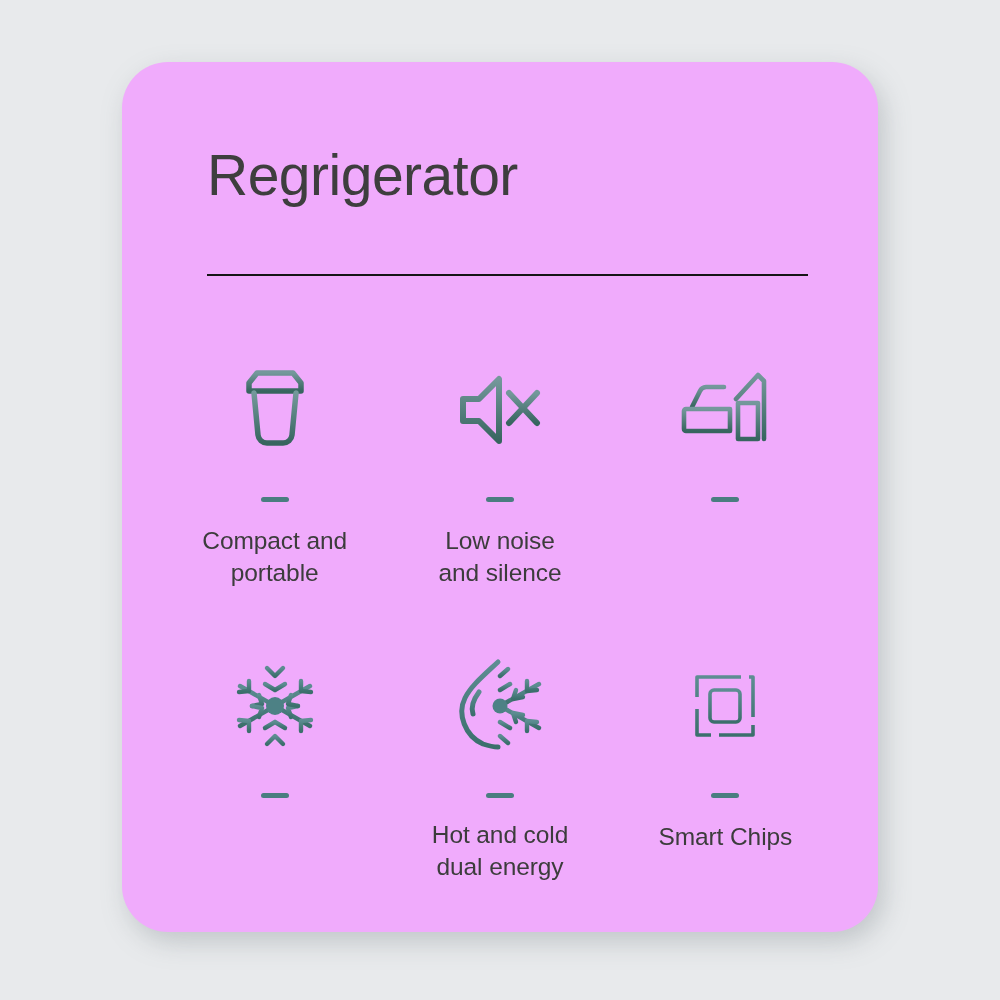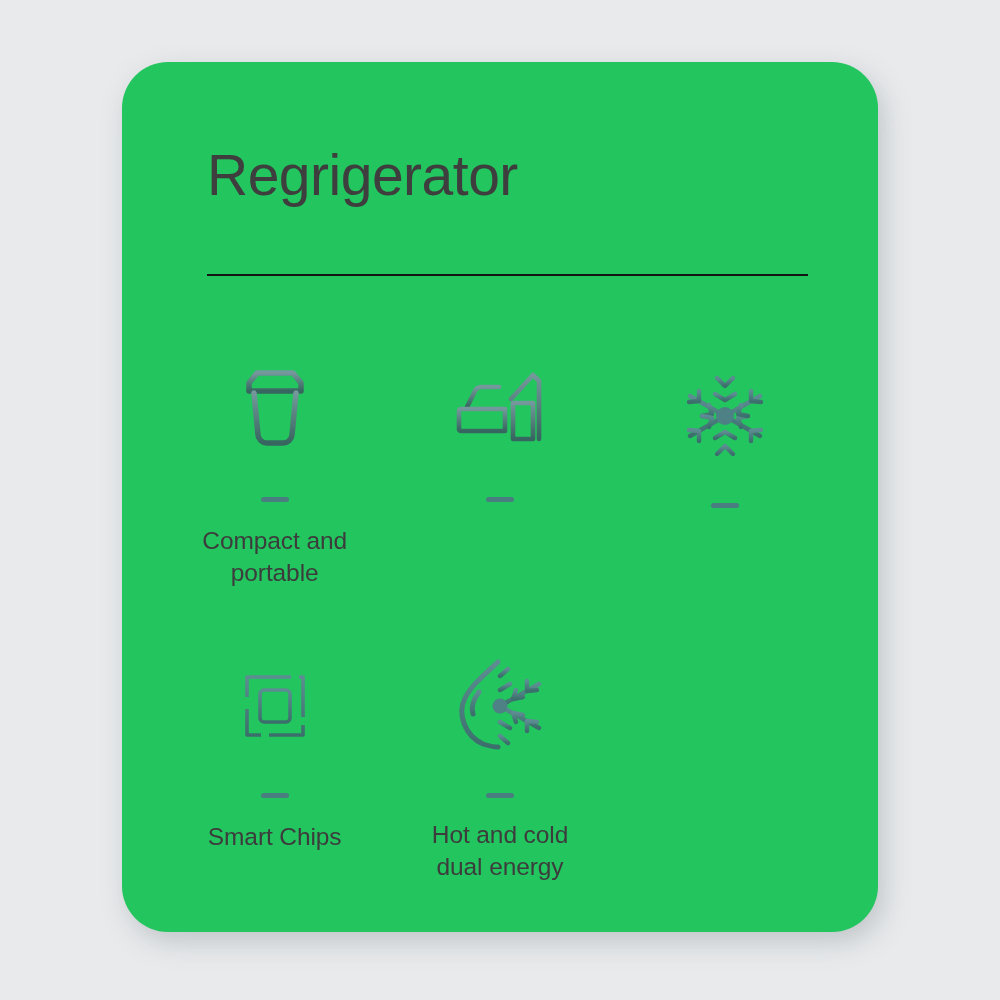--- a/index.html
+++ b/index.html
@@ -17,21 +17,21 @@
     position: relative;
   }
 
   
   #card {
     position: absolute;
     left: 122px;
     top: 62px;
     width: 756px;
     height: 870px;
-    background: #22c55e;
+    background: #f0abfc;
     border-radius: 46px;
     box-shadow: 6px 10px 26px rgba(120,128,136,0.34);
   }
 
   
   #title {
     position: absolute;
     left: 85px;
     top: 85px;
     font-size: 57px;
@@ -129,20 +129,37 @@
           </defs>
           <path d="M13 16 L21 6 H57 L65 16 V24 H13 Z" stroke="url(#g1)" stroke-width="5.5" stroke-linejoin="round" stroke-linecap="round" fill="none"></path>
           <path d="M18 26 L22 68 a9 9 0 0 0 9 8 h16 a9 9 0 0 0 9 -8 L60 26" stroke="url(#g1)" stroke-width="5.5" stroke-linejoin="round" stroke-linecap="round" fill="none"></path>
         </svg>
       </div>
       <div class="feature-dash"></div>
       <div class="feature-label">Compact and
 portable</div>
     </div>
 
+    <div class="feature r1c2">
+      <div class="feature-icon">
+        <svg width="86" height="70" viewBox="0 0 86 70" fill="none">
+          <defs>
+            <linearGradient id="g2" x1="0" y1="0" x2="0" y2="1">
+              <stop offset="0%" stop-color="#74989b"></stop>
+              <stop offset="100%" stop-color="#37655f"></stop>
+            </linearGradient>
+          </defs>
+          <path d="M6 24 H22 L42 4 V66 L22 46 H6 Z" stroke="url(#g2)" stroke-width="6" stroke-linejoin="round" stroke-linecap="round" fill="none"></path>
+          <path d="M52 18 L80 48 M80 18 L52 48" stroke="url(#g2)" stroke-width="6" stroke-linecap="round"></path>
+        </svg>
+      </div>
+      <div class="feature-dash"></div>
+      <div class="feature-label">Low noise
+and silence</div>
+    </div>
 
     <div class="feature r1c3">
       <div class="feature-icon">
         <svg width="90" height="82" viewBox="0 0 90 82" fill="none">
           <defs>
             <linearGradient id="g3" x1="0" y1="0" x2="0" y2="1">
               <stop offset="0%" stop-color="#74989b"></stop>
               <stop offset="100%" stop-color="#37655f"></stop>
             </linearGradient>
           </defs>
@@ -192,69 +209,20 @@
             <path d="M10 66 L80 26"></path>
             <path d="M19 61 L9 60 M19 61 L19 71"></path>
             <path d="M71 31 L81 32 M71 31 L71 21"></path>
             <path d="M32 48 L22 46 M32 48 L29 57"></path>
             <path d="M58 44 L68 46 M58 44 L61 35"></path>
           </g>
           <circle cx="45" cy="46" r="9" fill="#4d8185"></circle>
         </svg>
       </div>
       <div class="feature-dash"></div>
-    </div>
-
-    <div class="feature r2 r2c3">
-      <div class="feature-icon">
-        <svg width="96" height="98" viewBox="0 0 96 98" fill="none">
-          <defs>
-            <linearGradient id="g6" x1="0" y1="0" x2="0" y2="1">
-              <stop offset="0%" stop-color="#5d8d92"></stop>
-              <stop offset="100%" stop-color="#3b6f6c"></stop>
-            </linearGradient>
-          </defs>
-
-          <path d="M20 20 H76 V78 H20 Z" stroke="url(#g6)" stroke-width="3.6" stroke-linejoin="round" fill="none" stroke-dasharray="44 8 44 8 44 8 40 12"></path>
-
-          <rect x="33" y="33" width="30" height="32" rx="4" stroke="url(#g6)" stroke-width="3.6" fill="none"></rect>
-          <g stroke="url(#g6)" stroke-width="3.4" stroke-linecap="round">
-
-            <path d="M28 18 V6"></path>
-              <path d="M36 18 V6"></path>
-              <path d="M44 18 V6"></path>
-            <path d="M52 18 V6"></path>
-              <path d="M60 18 V6"></path>
-              <path d="M68 18 V6"></path>
-
-            <path d="M28 80 V92"></path>
-              <path d="M36 80 V92"></path>
-              <path d="M44 80 V92"></path>
-            <path d="M52 80 V92"></path>
-              <path d="M60 80 V92"></path>
-              <path d="M68 80 V92"></path>
-
-            <path d="M18 28 H6"></path>
-              <path d="M18 36 H6"></path>
-              <path d="M18 44 H6"></path>
-            <path d="M18 54 H6"></path>
-              <path d="M18 62 H6"></path>
-              <path d="M18 70 H6"></path>
-
-            <path d="M78 28 H90"></path>
-              <path d="M78 36 H90"></path>
-              <path d="M78 44 H90"></path>
-            <path d="M78 54 H90"></path>
-              <path d="M78 62 H90"></path>
-              <path d="M78 70 H90"></path>
-          </g>
-        </svg>
-      </div>
-      <div class="feature-dash"></div>
-      <div class="feature-label">Smart Chips</div>
     </div>
 
     <div class="feature r2 r2c2">
       <div class="feature-icon">
         <svg width="94" height="100" viewBox="0 0 94 100" fill="none">
           <defs>
             <linearGradient id="g5" x1="0" y1="0" x2="0" y2="1">
               <stop offset="0%" stop-color="#5d8d92"></stop>
               <stop offset="100%" stop-color="#3b6f6c"></stop>
             </linearGradient>
@@ -277,14 +245,63 @@
             <path d="M60 57 L70 59 M60 57 L63 66"></path>
           </g>
           <circle cx="47" cy="50" r="7.5" fill="#4d8185"></circle>
         </svg>
       </div>
       <div class="feature-dash"></div>
       <div class="feature-label">Hot and cold
 dual energy</div>
     </div>
 
+    <div class="feature r2 r2c3">
+      <div class="feature-icon">
+        <svg width="96" height="98" viewBox="0 0 96 98" fill="none">
+          <defs>
+            <linearGradient id="g6" x1="0" y1="0" x2="0" y2="1">
+              <stop offset="0%" stop-color="#5d8d92"></stop>
+              <stop offset="100%" stop-color="#3b6f6c"></stop>
+            </linearGradient>
+          </defs>
+
+          <path d="M20 20 H76 V78 H20 Z" stroke="url(#g6)" stroke-width="3.6" stroke-linejoin="round" fill="none" stroke-dasharray="44 8 44 8 44 8 40 12"></path>
+
+          <rect x="33" y="33" width="30" height="32" rx="4" stroke="url(#g6)" stroke-width="3.6" fill="none"></rect>
+          <g stroke="url(#g6)" stroke-width="3.4" stroke-linecap="round">
+
+            <path d="M28 18 V6"></path>
+              <path d="M36 18 V6"></path>
+              <path d="M44 18 V6"></path>
+            <path d="M52 18 V6"></path>
+              <path d="M60 18 V6"></path>
+              <path d="M68 18 V6"></path>
+
+            <path d="M28 80 V92"></path>
+              <path d="M36 80 V92"></path>
+              <path d="M44 80 V92"></path>
+            <path d="M52 80 V92"></path>
+              <path d="M60 80 V92"></path>
+              <path d="M68 80 V92"></path>
+
+            <path d="M18 28 H6"></path>
+              <path d="M18 36 H6"></path>
+              <path d="M18 44 H6"></path>
+            <path d="M18 54 H6"></path>
+              <path d="M18 62 H6"></path>
+              <path d="M18 70 H6"></path>
+
+            <path d="M78 28 H90"></path>
+              <path d="M78 36 H90"></path>
+              <path d="M78 44 H90"></path>
+            <path d="M78 54 H90"></path>
+              <path d="M78 62 H90"></path>
+              <path d="M78 70 H90"></path>
+          </g>
+        </svg>
+      </div>
+      <div class="feature-dash"></div>
+      <div class="feature-label">Smart Chips</div>
+    </div>
+
   </div>
 </div>
 
 </body></html>

